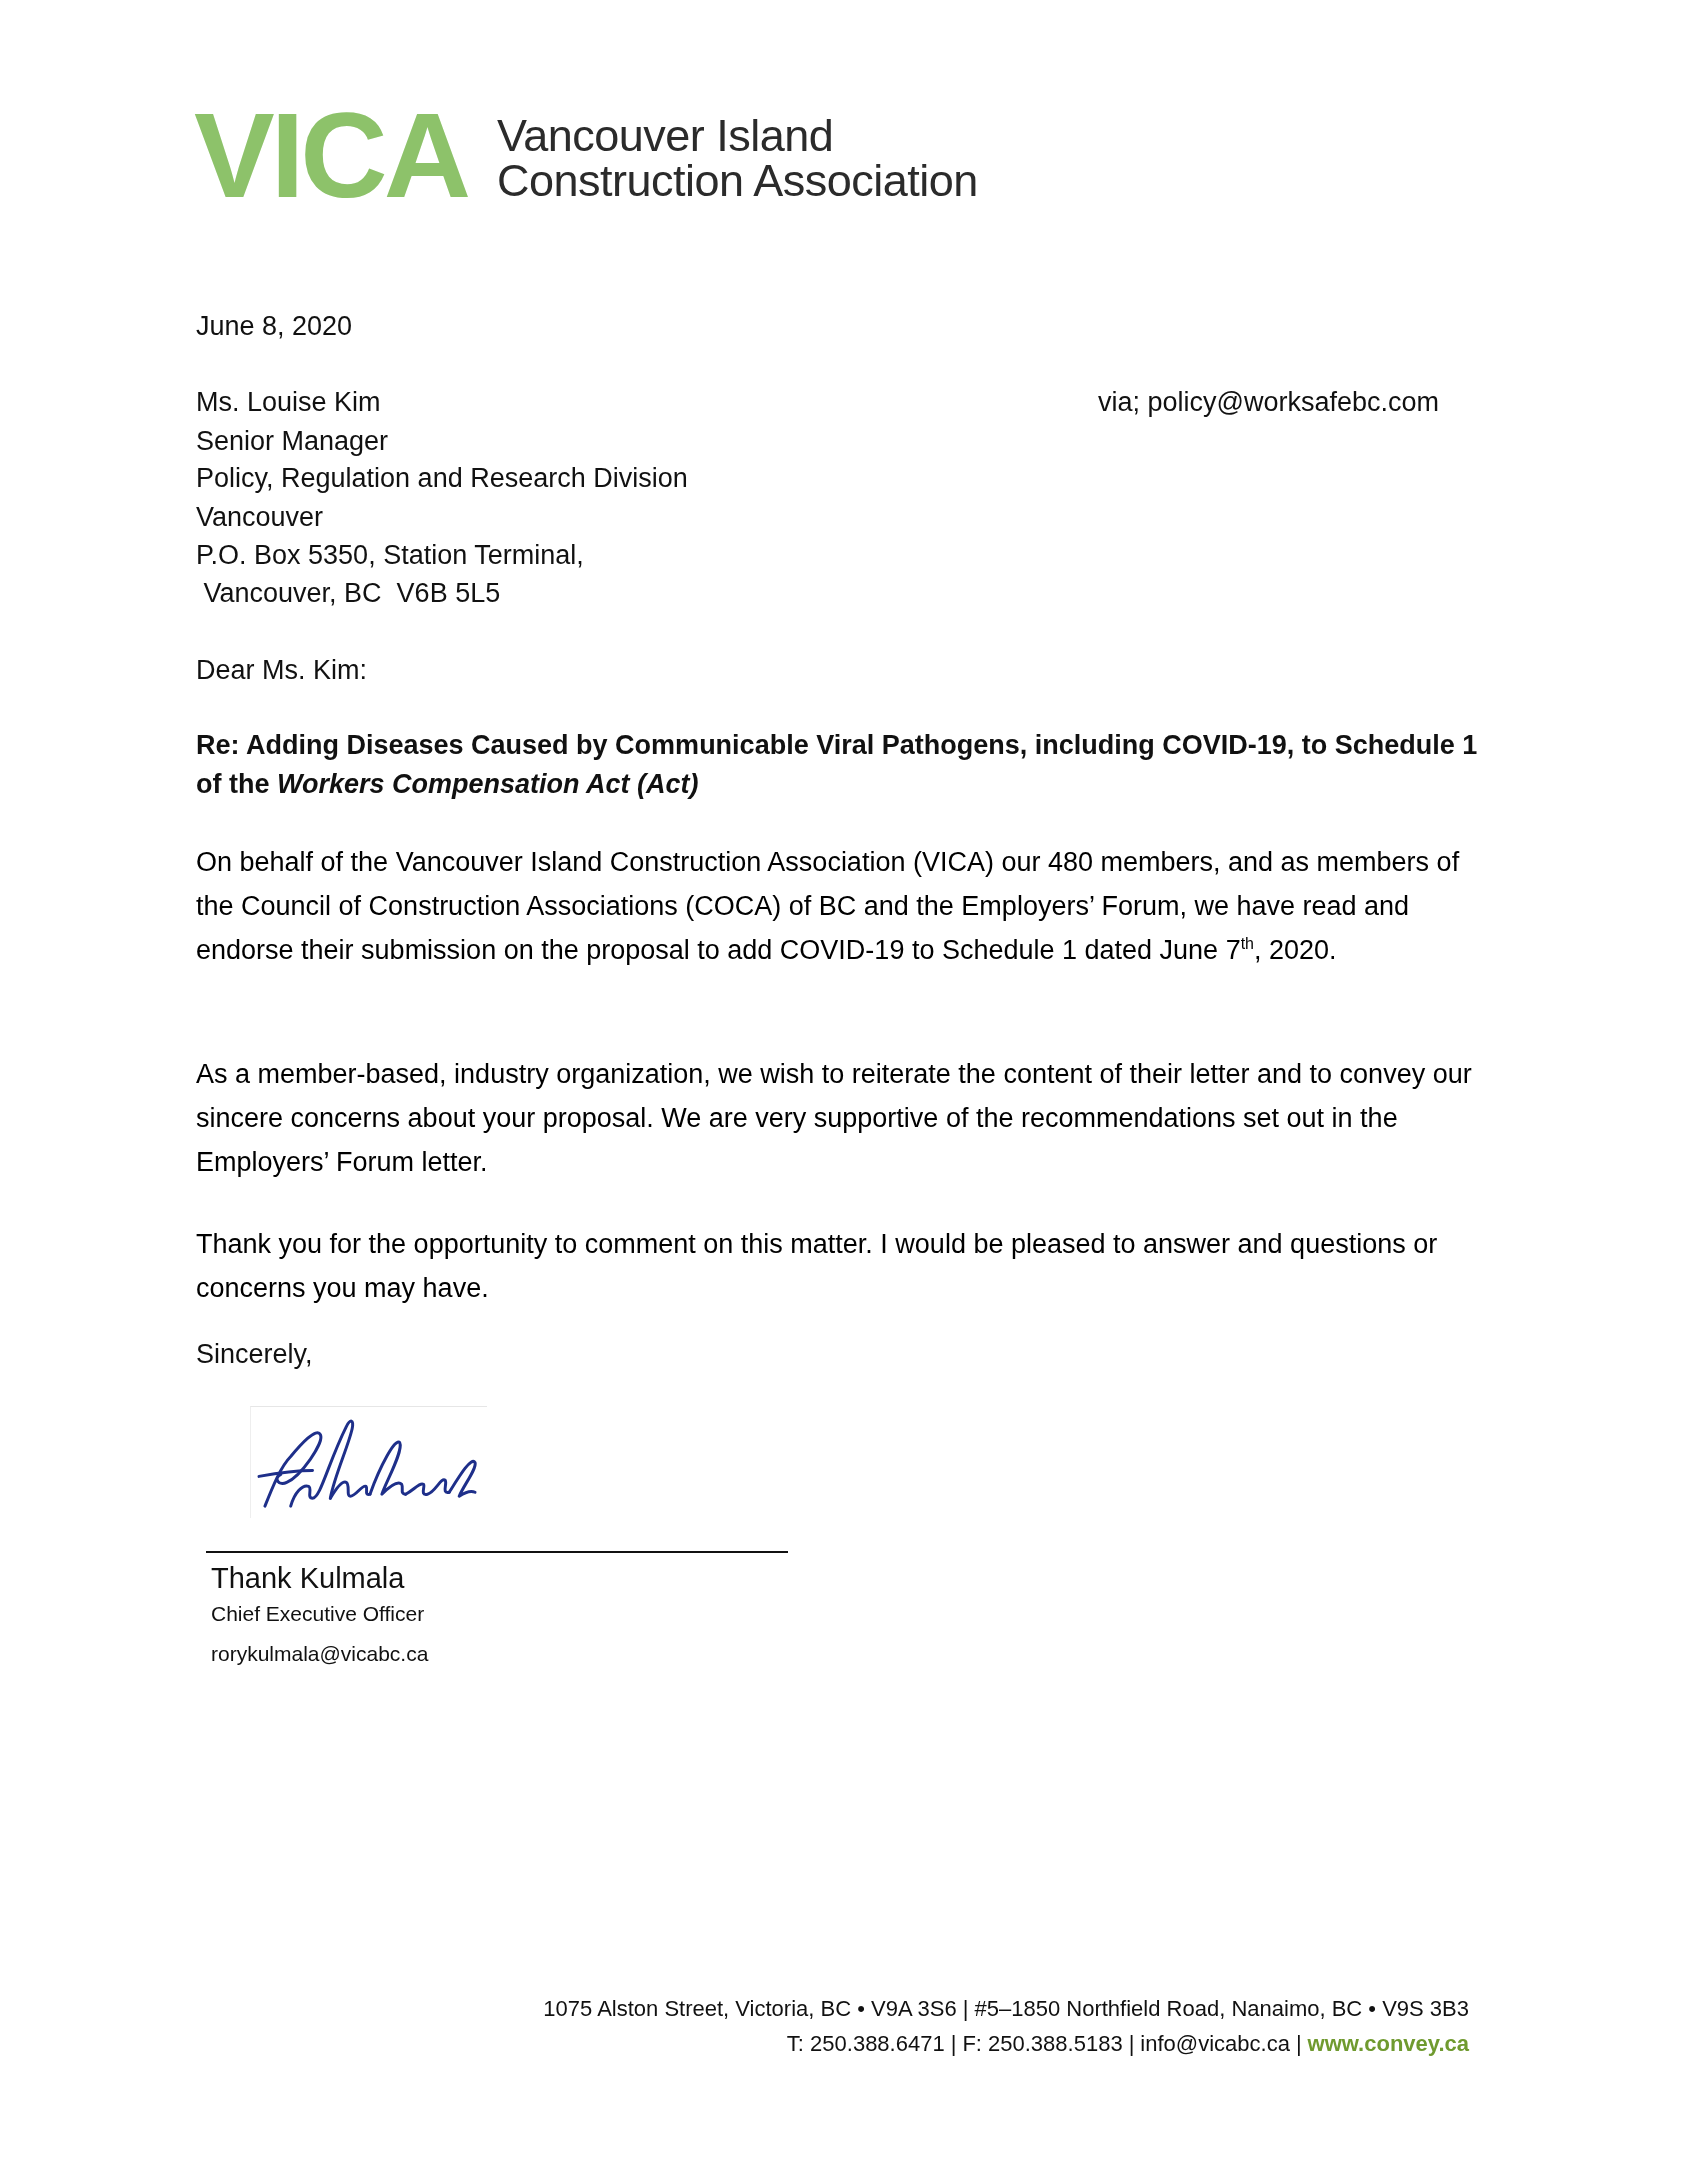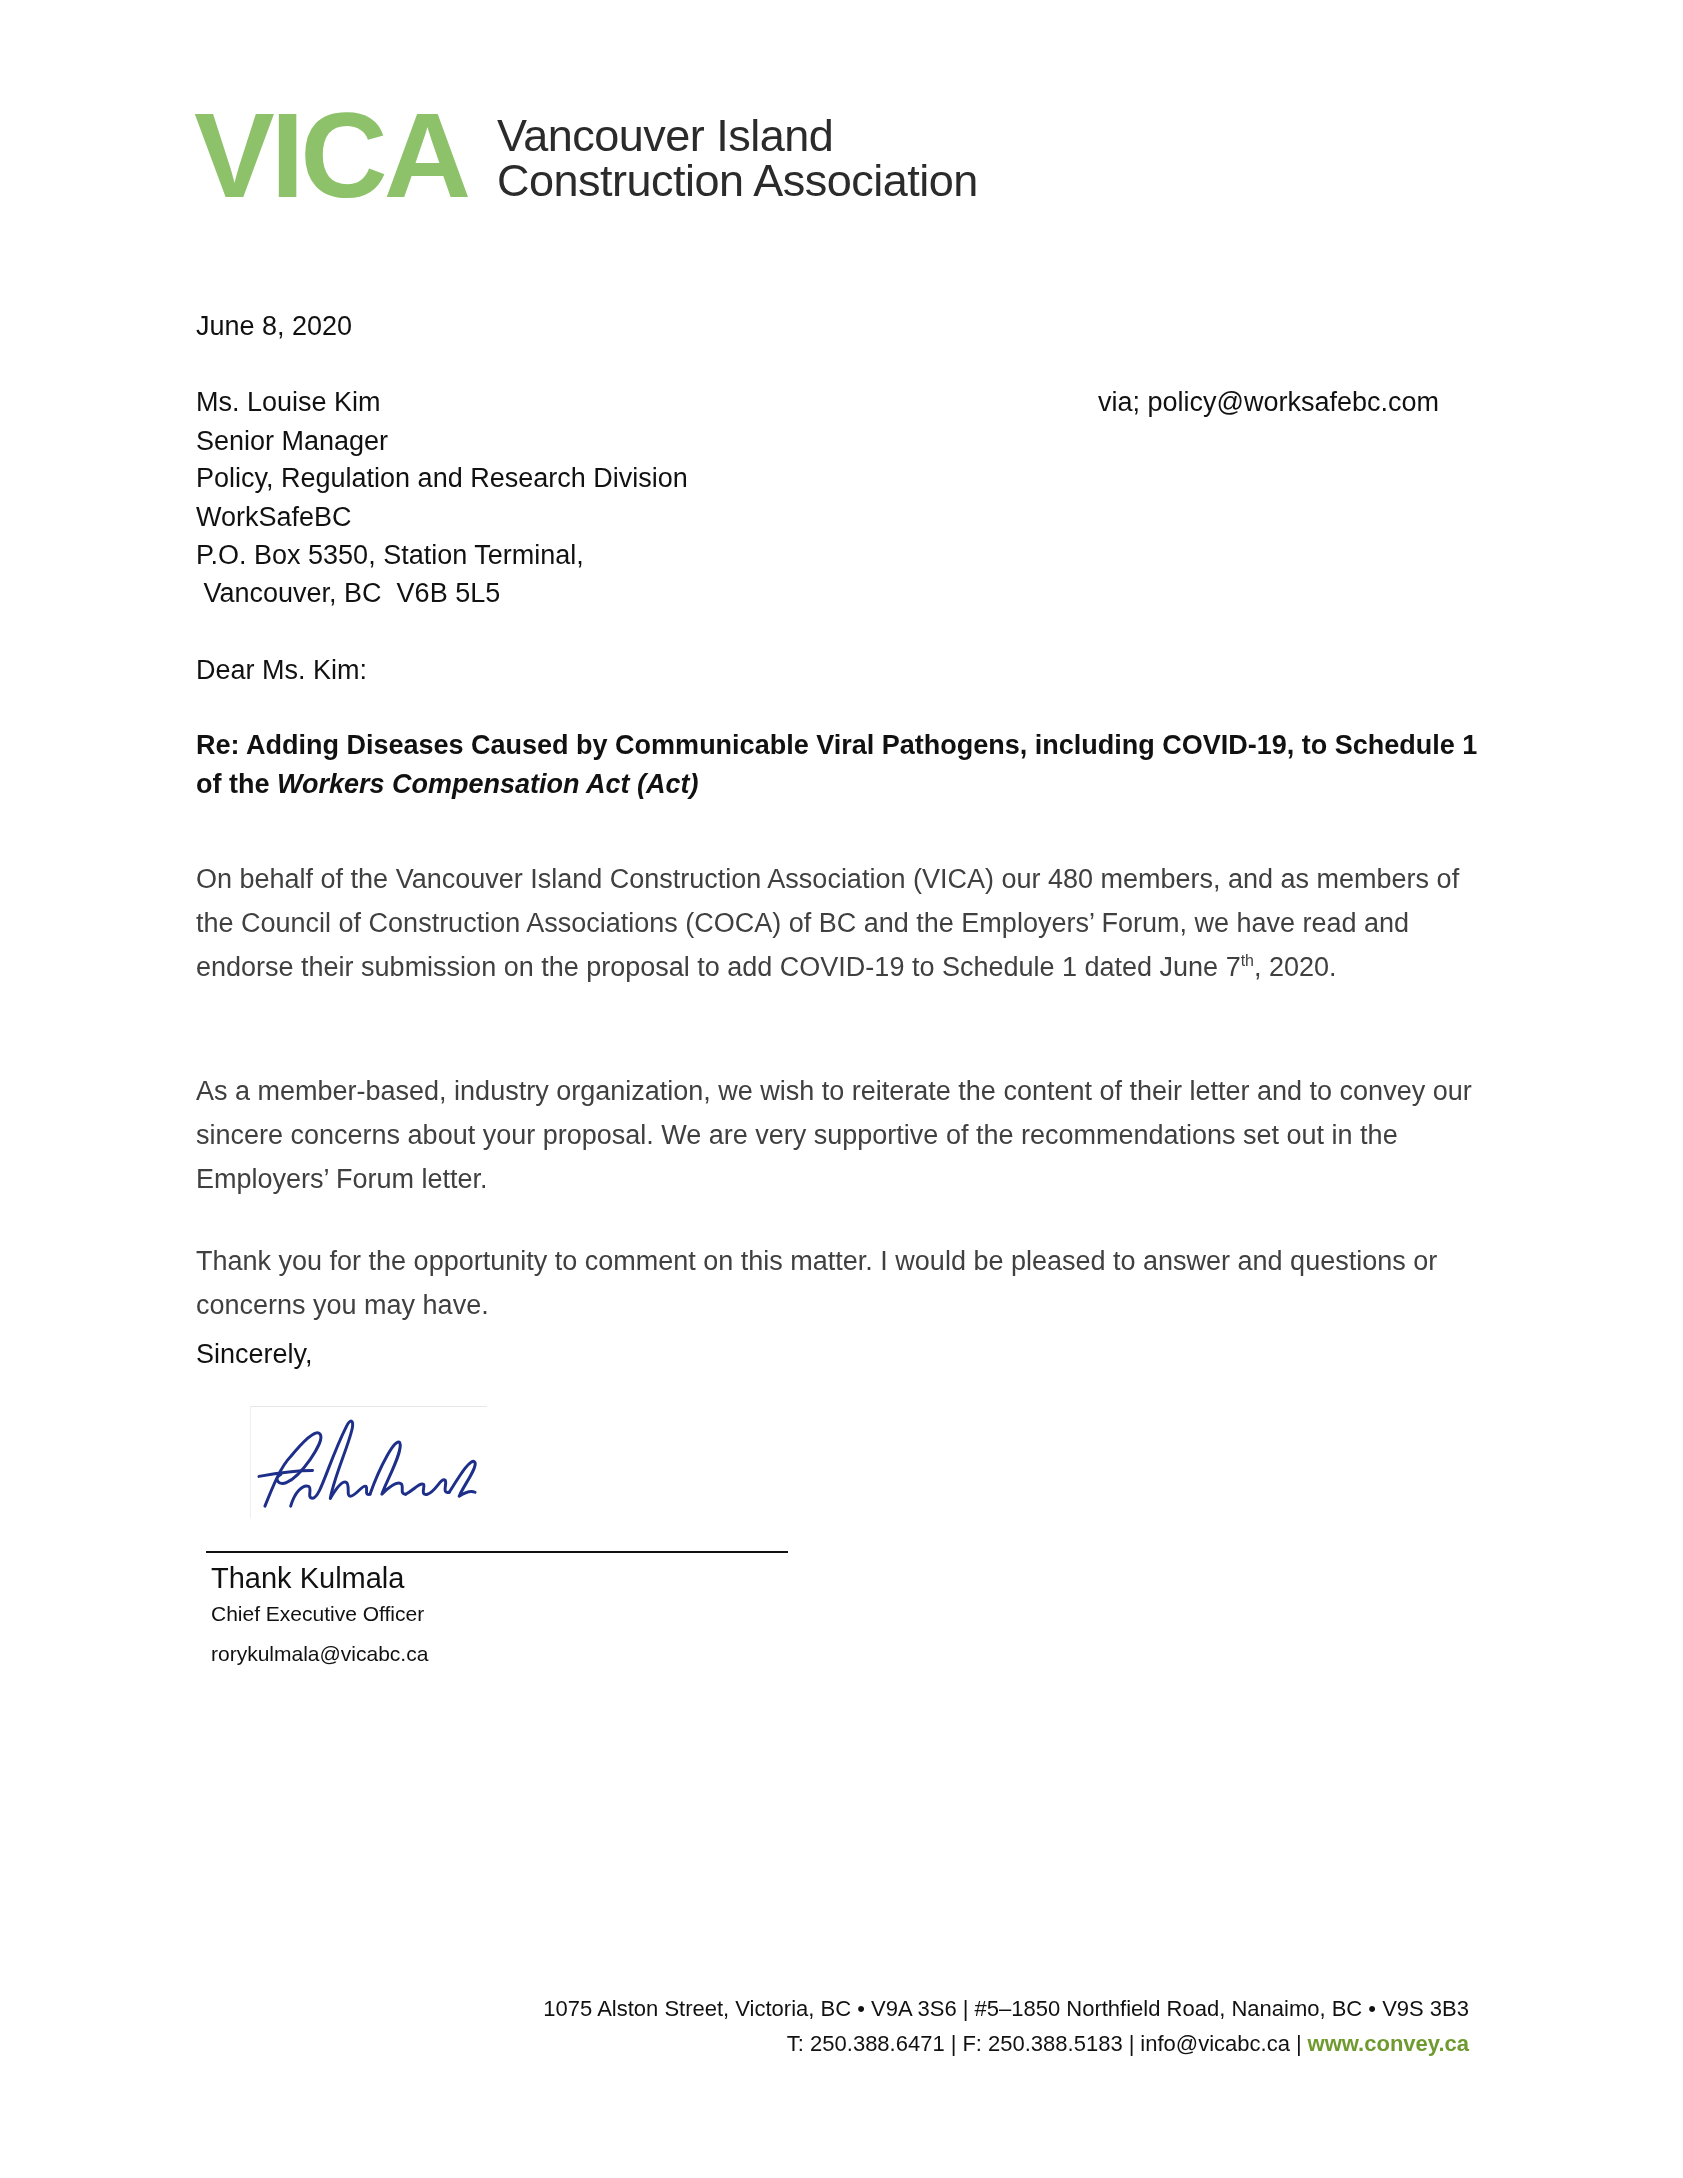--- a/index.html
+++ b/index.html
@@ -5,21 +5,21 @@
   html, body { margin:0; padding:0; background:#ffffff; }
   body { width:1683px; height:2178px; position:relative; overflow:hidden;
          font-family:"Liberation Sans", sans-serif; color:#111; }
   .abs { position:absolute; white-space:nowrap; }
   .logo-mark { left:194px; top:95px; font-family:"Liberation Sans", sans-serif; font-weight:bold;
                font-size:121px; letter-spacing:-4px; line-height:1; }
   .logo-name { left:497px; font-family:"Liberation Sans", sans-serif; font-size:45px; color:#2b2b2b;
                line-height:1; letter-spacing:-0.5px; }
   .body-text { font-family:"Liberation Sans", sans-serif; font-size:27px; line-height:1; color:#111; }
   .para { position:absolute; left:196px; width:1277px; font-family:"Liberation Sans", sans-serif;
-          font-size:27px; line-height:44px; color:#404040;margin-top:17px; }
+          font-size:27px; line-height:44px; color:#000000; }
   .para p { margin:0; }
   .re { position:absolute; left:196px; width:1287px; font-weight:bold; font-size:27px; line-height:39px; }
   .re i { font-style:italic; }
   sup { font-size:16px; line-height:0; vertical-align:super; }
   .sig-box { position:absolute; left:250px; top:1406px; width:236px; height:111px;
              border-top:1px solid #e6e6e6; border-left:1px solid #eeeeee; }
   .sig-line { position:absolute; left:206px; top:1551px; width:582px; height:0; border-top:2px solid #111; }
   .footer { position:absolute; right:214px; font-size:22px; text-align:left; color:#111; }
   .footer .sep { margin:0 6px; }
   .footer a { text-decoration:none; font-weight:bold; }
@@ -32,21 +32,21 @@
   <div class="abs logo-name" style="top:113px;">Vancouver Island</div>
   <div class="abs logo-name" style="top:158px;">Construction Association</div>
 </div>
 
 <div class="abs body-text" style="left:196px; top:313px;text-align:center;">June 8, 2020</div>
 
 <div>
   <div class="abs body-text" style="left:196px; top:389px;">Ms. Louise Kim</div>
   <div class="abs body-text" style="left:196px; top:428px;">Senior Manager</div>
   <div class="abs body-text" style="left:196px; top:465px;">Policy, Regulation and Research Division</div>
-  <div class="abs body-text" style="left:196px; top:504px;">WorkSafeBC</div>
+  <div class="abs body-text" style="left:196px; top:504px;">Vancouver</div>
   <div class="abs body-text" style="left:196px; top:542px;">P.O. Box 5350, Station Terminal,</div>
   <div class="abs body-text" style="left:196px; top:580px; white-space:pre;"> Vancouver, BC  V6B 5L5</div>
 </div>
 <div class="abs body-text" style="right:244px; top:389px;">via; policy@worksafebc.com</div>
 
 <div class="abs body-text" style="left:196px; top:657px;">Dear Ms. Kim:</div>
 
 <div class="re" style="top:726px;"><span>Re: Adding Diseases Caused by Communicable Viral Pathogens, including COVID-19, to Schedule 1 of the </span><i>Workers Compensation Act (Act)</i></div>
 
 <div class="para" style="top:840px;">

